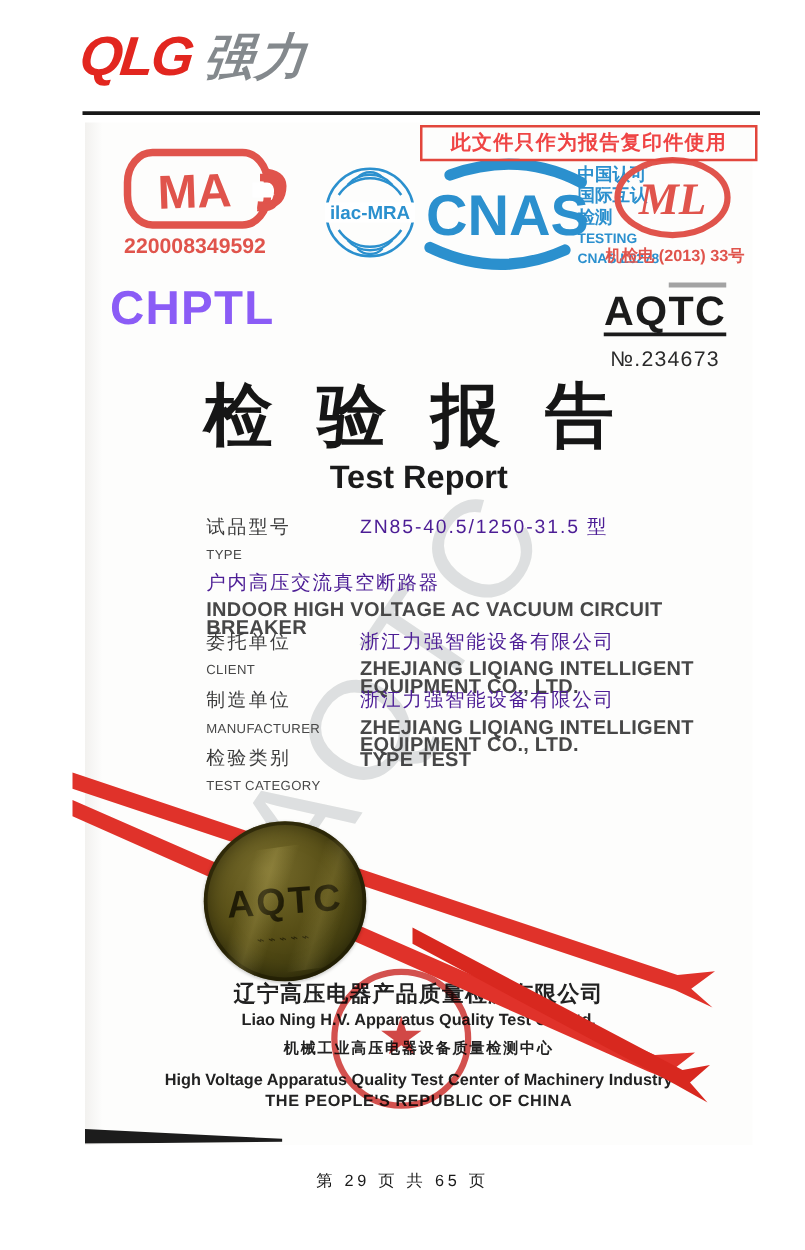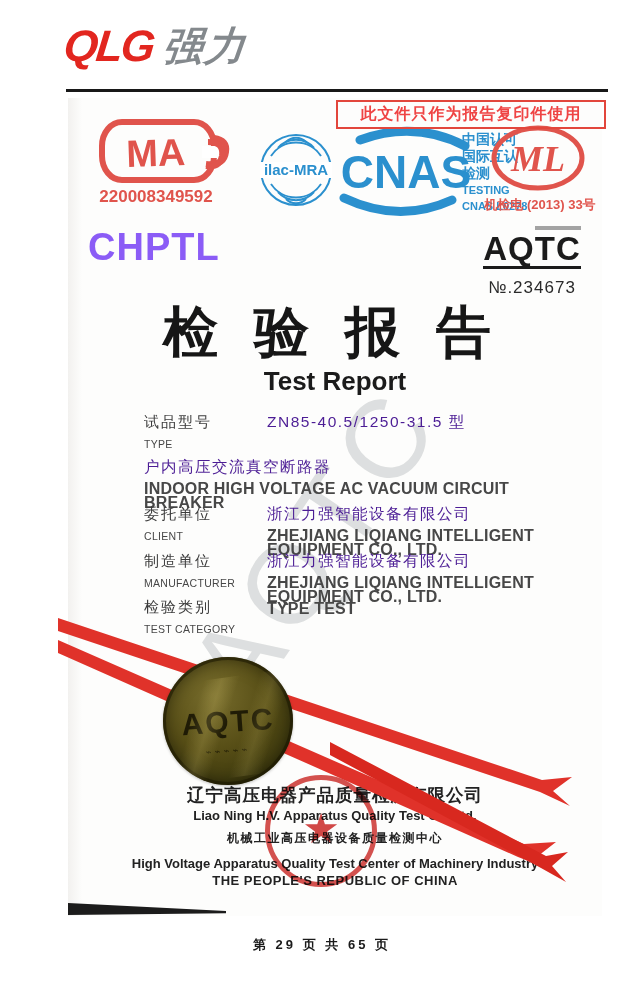--- a/index.html
+++ b/index.html
@@ -72,21 +72,21 @@
 
   
   .watermark{
     left:95px;top:470px;width:440px;height:150px;z-index:1;
     text-align:center;font-size:112px;font-weight:400;
     color:rgba(132,138,144,0.26);letter-spacing:10px;line-height:150px;
     transform:rotate(-56deg);
   }
 
   
-  .field-row{left:144px;width:430px;display:flex;z-index:2;}
+  .field-row{left:165px;width:430px;display:flex;z-index:2;}
   .f-label{width:123px;flex:none;}
   .f-value{flex:1;}
   .f-cn{font-size:15px;color:#3c3c3c;letter-spacing:2px;line-height:20px;font-weight:500;}
   .f-en{font-size:10.5px;color:#474747;font-weight:400;letter-spacing:.3px;margin-top:5px;line-height:14px;}
   .v-cn{font-size:15.5px;color:#4c1d95;letter-spacing:1.5px;line-height:20px;font-weight:500;}
   .v-en{font-size:16px;color:#474747;font-weight:700;letter-spacing:.2px;margin-top:5px;line-height:14px;}
 
   
   .ribbons{left:0;top:0;z-index:5;pointer-events:none;}
 
@@ -127,21 +127,21 @@
   .org{left:68px;width:534px;text-align:center;z-index:4;color:#222;}
   .org-cn1{top:783px;font-size:17.5px;font-weight:800;letter-spacing:1px;}
   .org-en1{top:808px;font-size:13px;font-weight:800;}
   .org-cn2{top:830px;font-size:12px;font-weight:800;letter-spacing:1.5px;}
   .org-en2{top:856px;font-size:13px;font-weight:800;}
   .org-en3{top:873px;font-size:13px;font-weight:800;letter-spacing:.5px;}
 
   
   .page-footer{
     left:0;top:936px;width:644px;text-align:center;
-    font-size:13px;color:#1a1a1a;letter-spacing:3px;font-weight:700;
+    font-size:13px;color:#1a1a1a;letter-spacing:3px;font-weight:400;
   }
 </style>
 </head>
 <body>
 
 <div class="abs brand">
   <span class="brand-qlg">QLG</span>
   <span class="brand-cn">强力</span>
 </div>
 <div class="abs top-rule"></div>

